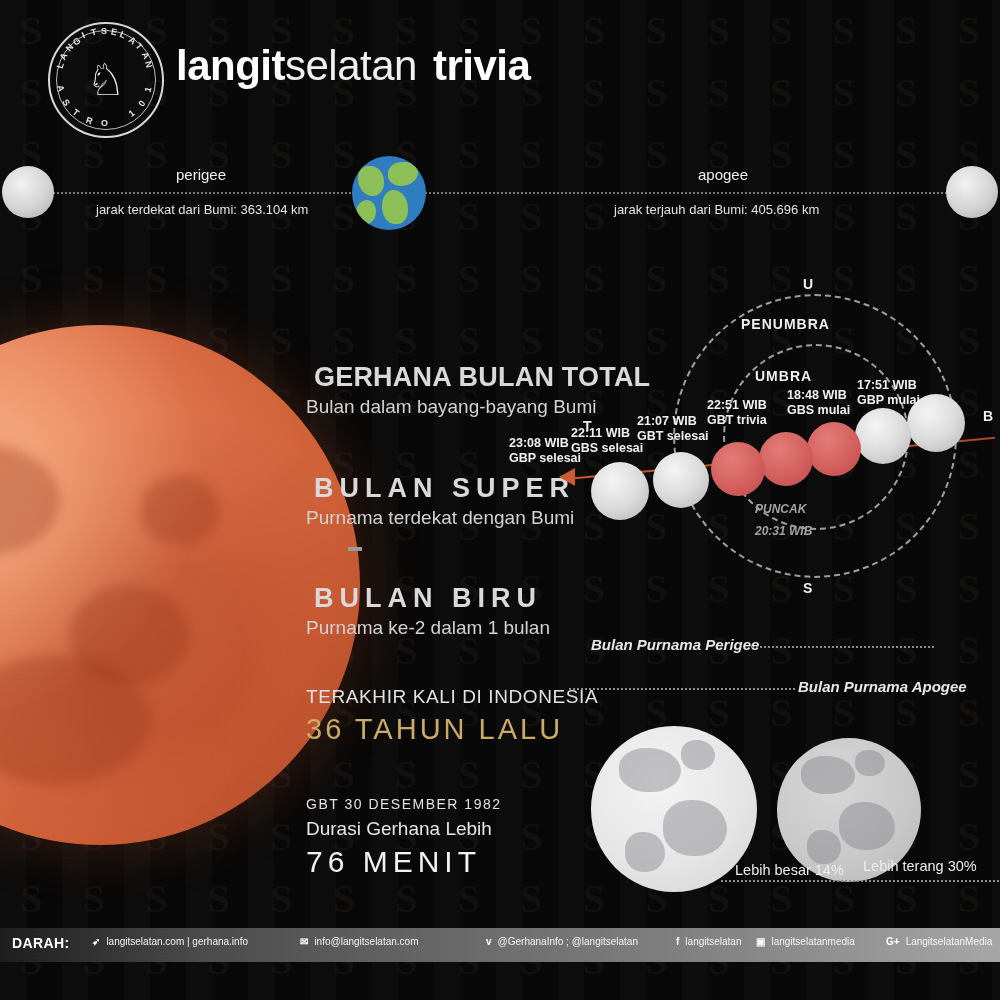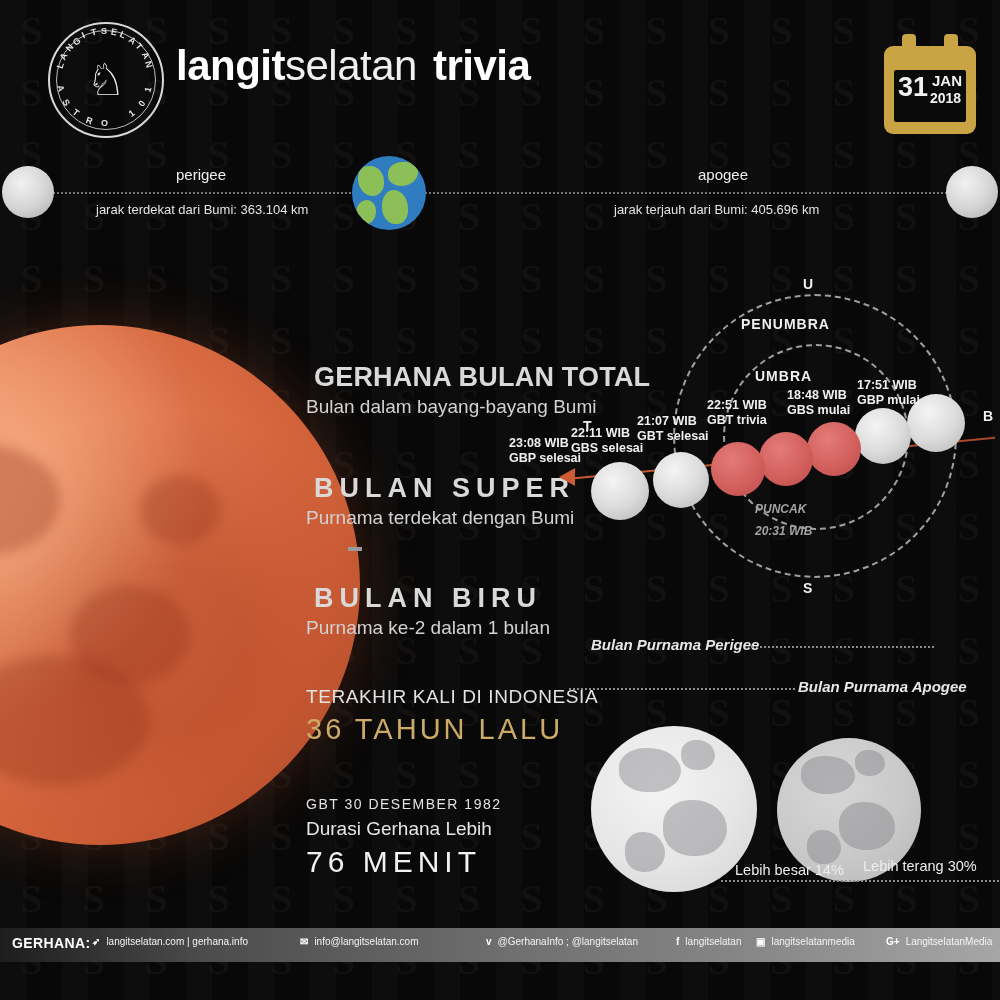--- a/index.html
+++ b/index.html
@@ -448,30 +448,20 @@
         <span style="position: absolute; left: 79.003px; top: 84.4943px; transform: rotate(-37.5deg);">1</span>
         <span style="position: absolute; left: 89.2476px; top: 73.5562px; transform: rotate(-56.25deg);">0</span>
         <span style="position: absolute; left: 95.4326px; top: 59.9057px; transform: rotate(-75deg);">1</span>
       </div>
   </div>
 
   <div id="brand">
     <b>langit</b><span class="thin">selatan</span><span class="triv">trivia</span>
   </div>
 
-  <div id="cal">
-    <div class="ring1"></div>
-    <div class="ring2"></div>
-    <div class="body">
-      <div class="screen"></div>
-      <div class="d">31</div>
-      <div class="m">JAN</div>
-      <div class="y">2018</div>
-    </div>
-  </div>
 
   <div id="pa-line"></div>
   <div id="moonL" class="pa-moon"></div>
   <div id="moonR" class="pa-moon"></div>
   <div id="earth">
     <div class="c1"></div>
     <div class="c2"></div>
     <div class="c3"></div>
     <div class="c4"></div>
   </div>
@@ -572,21 +562,21 @@
       <div class="mar" style="left:62px;top:64px;width:56px;height:48px;"></div>
       <div class="mar" style="left:30px;top:92px;width:34px;height:34px;"></div>
     </div>
 
     <div id="capline"></div>
     <div id="cap1">Lebih besar 14%</div>
     <div id="cap2">Lebih terang 30%</div>
   </div>
 
   <div id="footer"></div>
-  <div id="kontak">GERHANA:</div>
+  <div id="kontak">DARAH:</div>
 
   <div class="fitem" style="left:92px;">
     <span class="fico">➶</span><span>langitselatan.com | gerhana.info</span>
   </div>
   <div class="fitem" style="left:300px;">
     <span class="fico">✉</span><span>info@langitselatan.com</span>
   </div>
   <div class="fitem" style="left:486px;">
     <span class="fico">ᴠ</span><span>@GerhanaInfo ; @langitselatan</span>
   </div>

